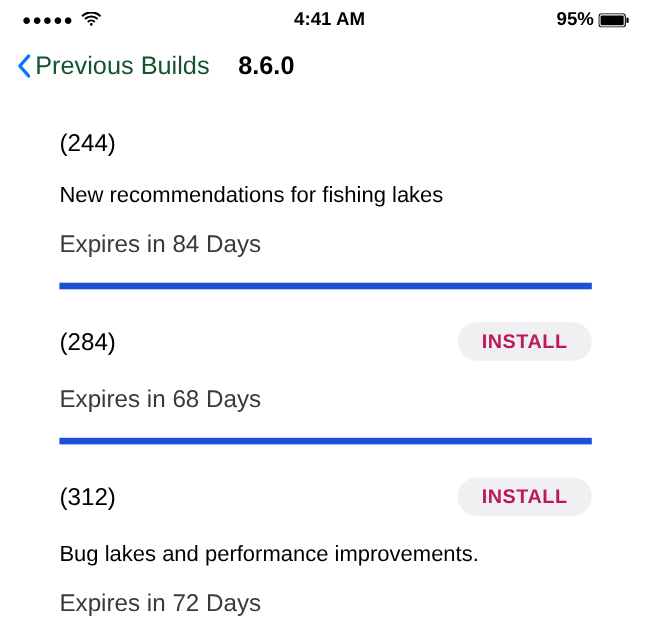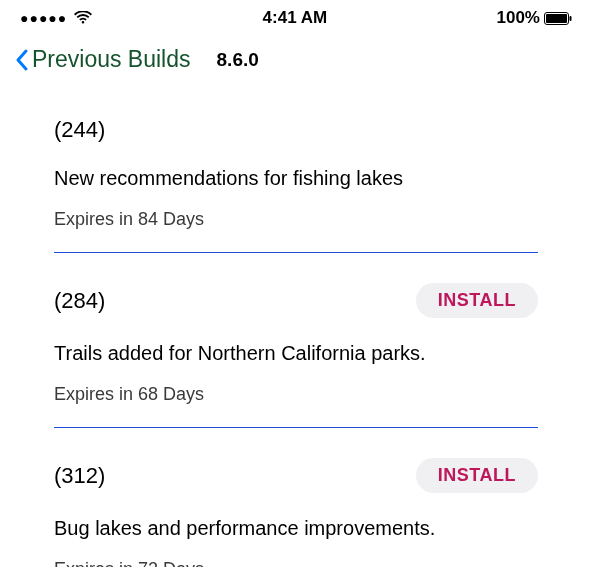--- a/index.html
+++ b/index.html
@@ -33,31 +33,31 @@
       display: flex;
       align-items: center;
       color: #14532d;
       font-size: 23px;
       font-weight: 400;
       gap: 2px;
       cursor: pointer;
     }
     .back-chevron svg { display:block; }
     .nav-title {
-      font-size: 19px;
+      font-size: 23px;
       font-weight: 700;
       color: #000;
       text-align: center;
     }
     .builds {
       padding: 0 54px 0 54px;
     }
     .build {
       padding: 30px 0 22px 0;
-      border-bottom: 1px solid #1d4ed8;
+      border-bottom: 6px solid #1d4ed8;
     }
     .build:last-child { border-bottom: none; }
     .build-header {
       display: flex;
       justify-content: space-between;
       align-items: center;
       margin-bottom: 22px;
     }
     .build-number {
       font-size: 22px;
@@ -74,39 +74,39 @@
       padding: 7px 22px;
       cursor: pointer;
     }
     .build-desc {
       font-size: 20px;
       color: #000;
       margin-bottom: 18px;
       line-height: 1.3;
     }
     .build-expires {
-      font-size: 18px;
+      font-size: 22px;
       color: #3a3a3a;
     }
   </style>
 </head>
 <body>
 
 <div class="status-bar">
   <div class="status-left">
     <span class="dots">●●●●●</span>
     <span class="wifi-icon">
       <svg width="20" height="14" viewBox="0 0 20 14">
         <path d="M10 12.5a1.3 1.3 0 100-2.6 1.3 1.3 0 000 2.6zM6.2 8.3a5.4 5.4 0 017.6 0l-1.3 1.3a3.6 3.6 0 00-5 0L6.2 8.3zM3.6 5.7a9 9 0 0112.8 0l-1.3 1.3a7.2 7.2 0 00-10.2 0L3.6 5.7zM1 3.1a12.6 12.6 0 0118 0l-1.3 1.3a10.8 10.8 0 00-15.4 0L1 3.1z" fill="#000"></path>
       </svg>
     </span>
   </div>
   <div>4:41 AM</div>
   <div class="status-right">
-    <span>100%</span>
+    <span>95%</span>
     <span class="battery-icon">
       <svg width="28" height="13" viewBox="0 0 28 13">
         <rect x="0.5" y="0.5" width="24" height="12" rx="2.5" fill="none" stroke="#000"></rect>
         <rect x="2" y="2" width="21" height="9" rx="1" fill="#000"></rect>
         <rect x="25.5" y="4" width="2" height="5" rx="1" fill="#000"></rect>
       </svg>
     </span>
   </div>
 </div>
 
@@ -130,21 +130,20 @@
     </div>
     <div class="build-desc">New recommendations for fishing lakes</div>
     <div class="build-expires">Expires in 84 Days</div>
   </div>
 
   <div class="build">
     <div class="build-header">
       <span class="build-number">(284)</span>
       <button class="install-btn">INSTALL</button>
     </div>
-    <div class="build-desc">Trails added for Northern California parks.</div>
     <div class="build-expires">Expires in 68 Days</div>
   </div>
 
   <div class="build">
     <div class="build-header">
       <span class="build-number">(312)</span>
       <button class="install-btn">INSTALL</button>
     </div>
     <div class="build-desc">Bug lakes and performance improvements.</div>
     <div class="build-expires">Expires in 72 Days</div>

